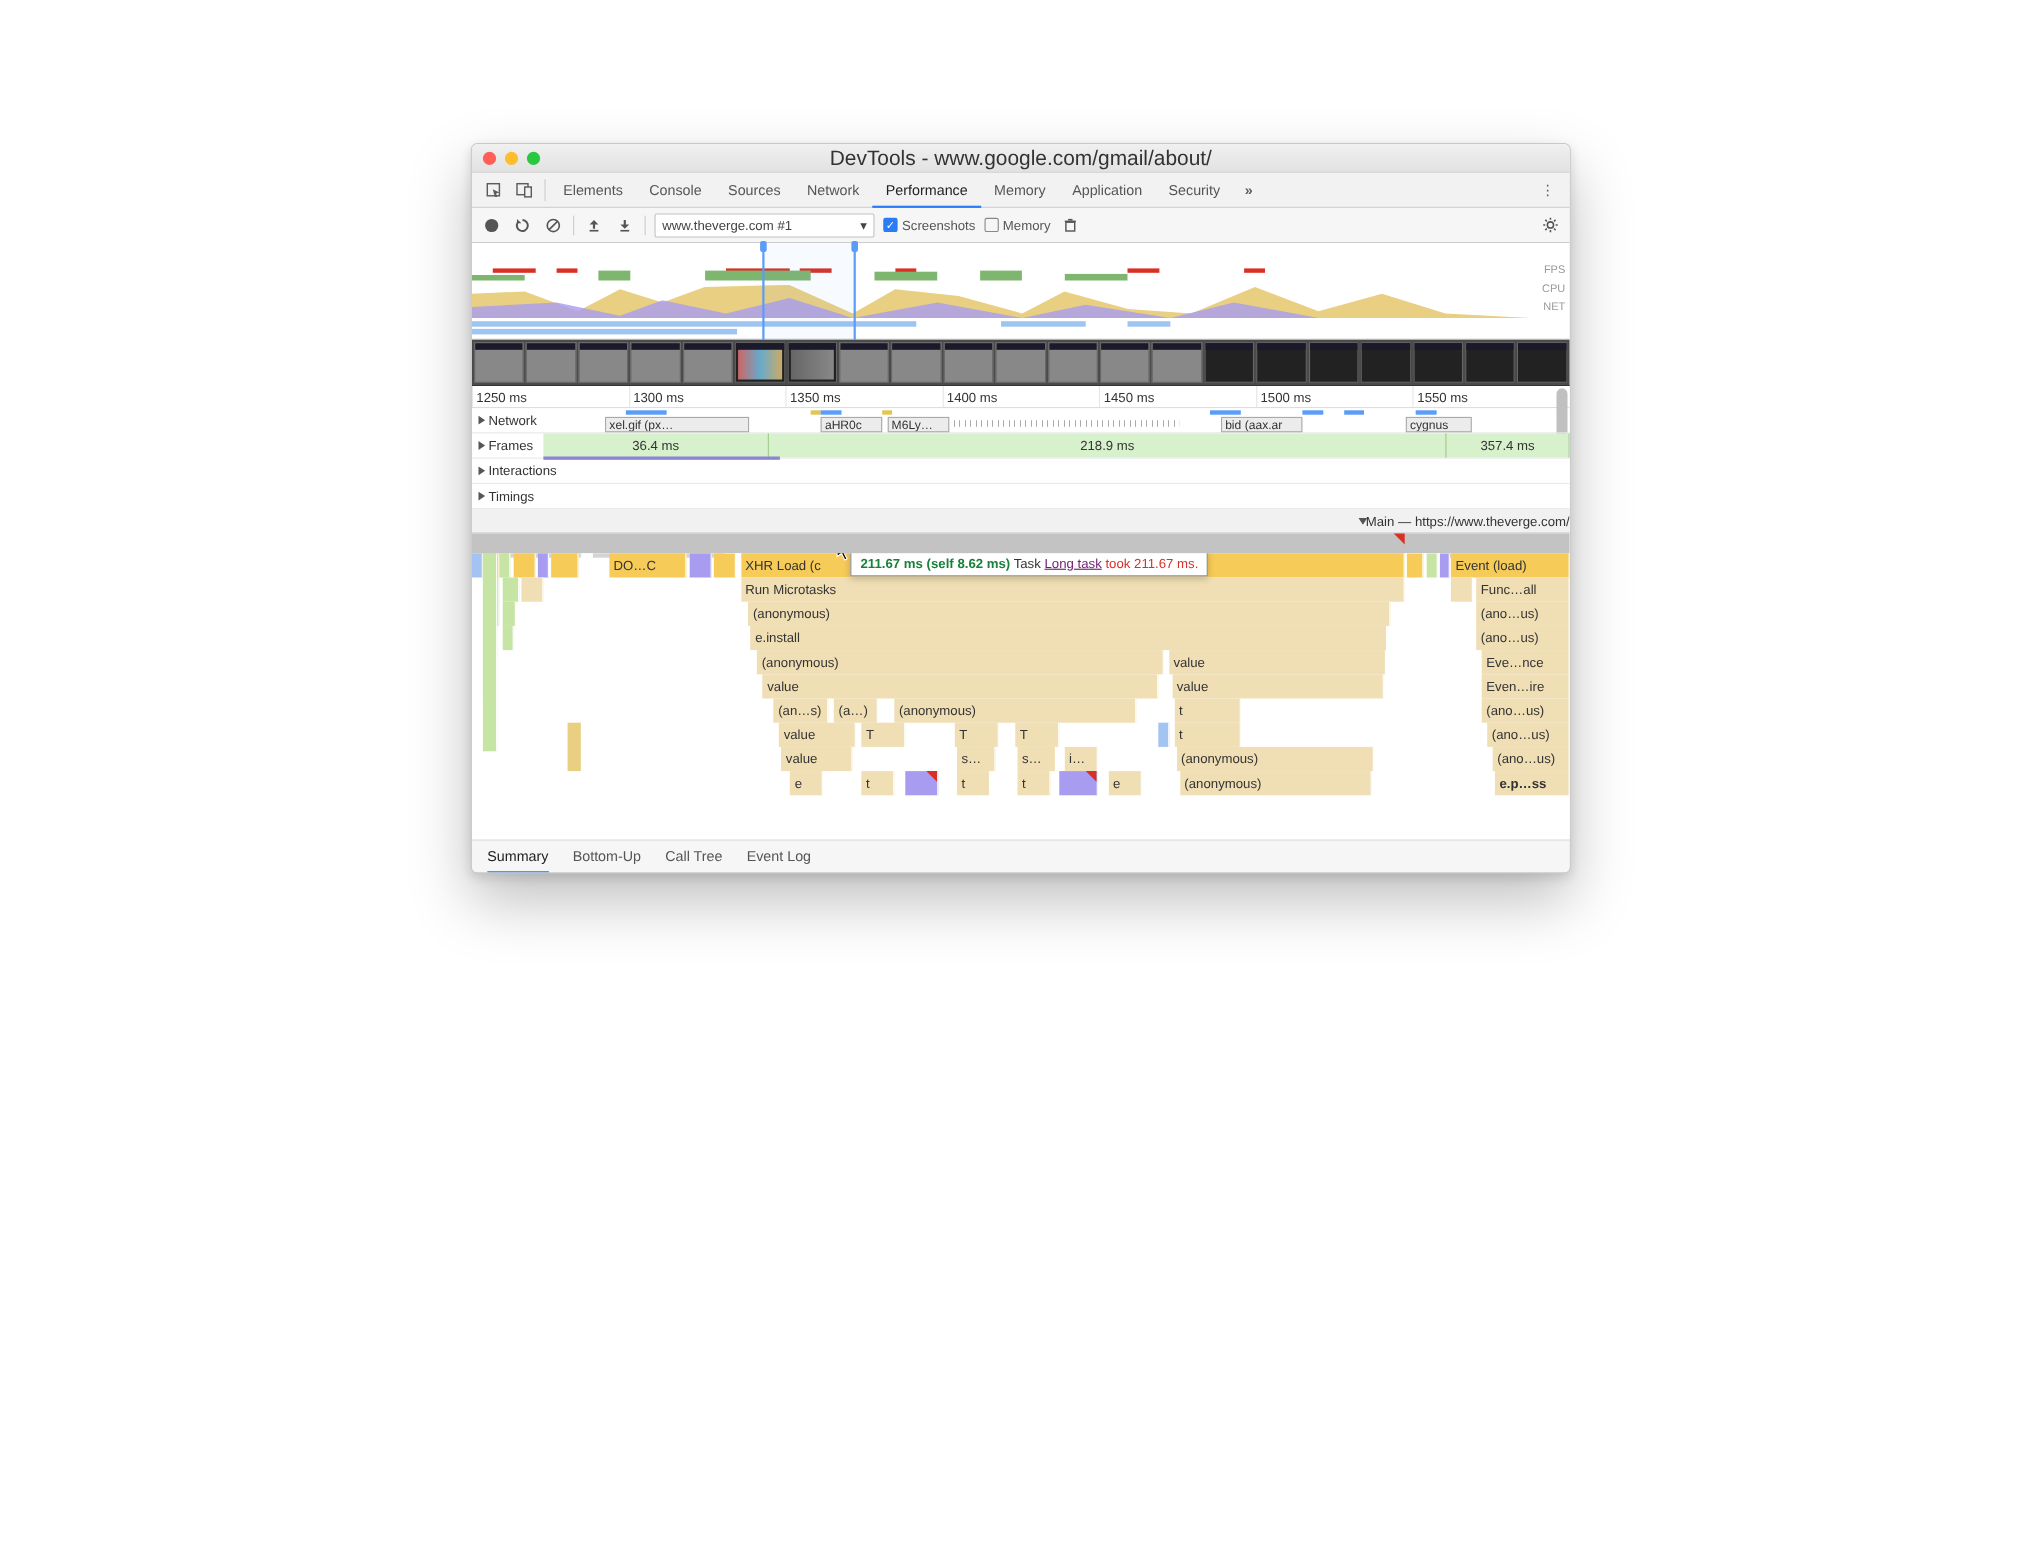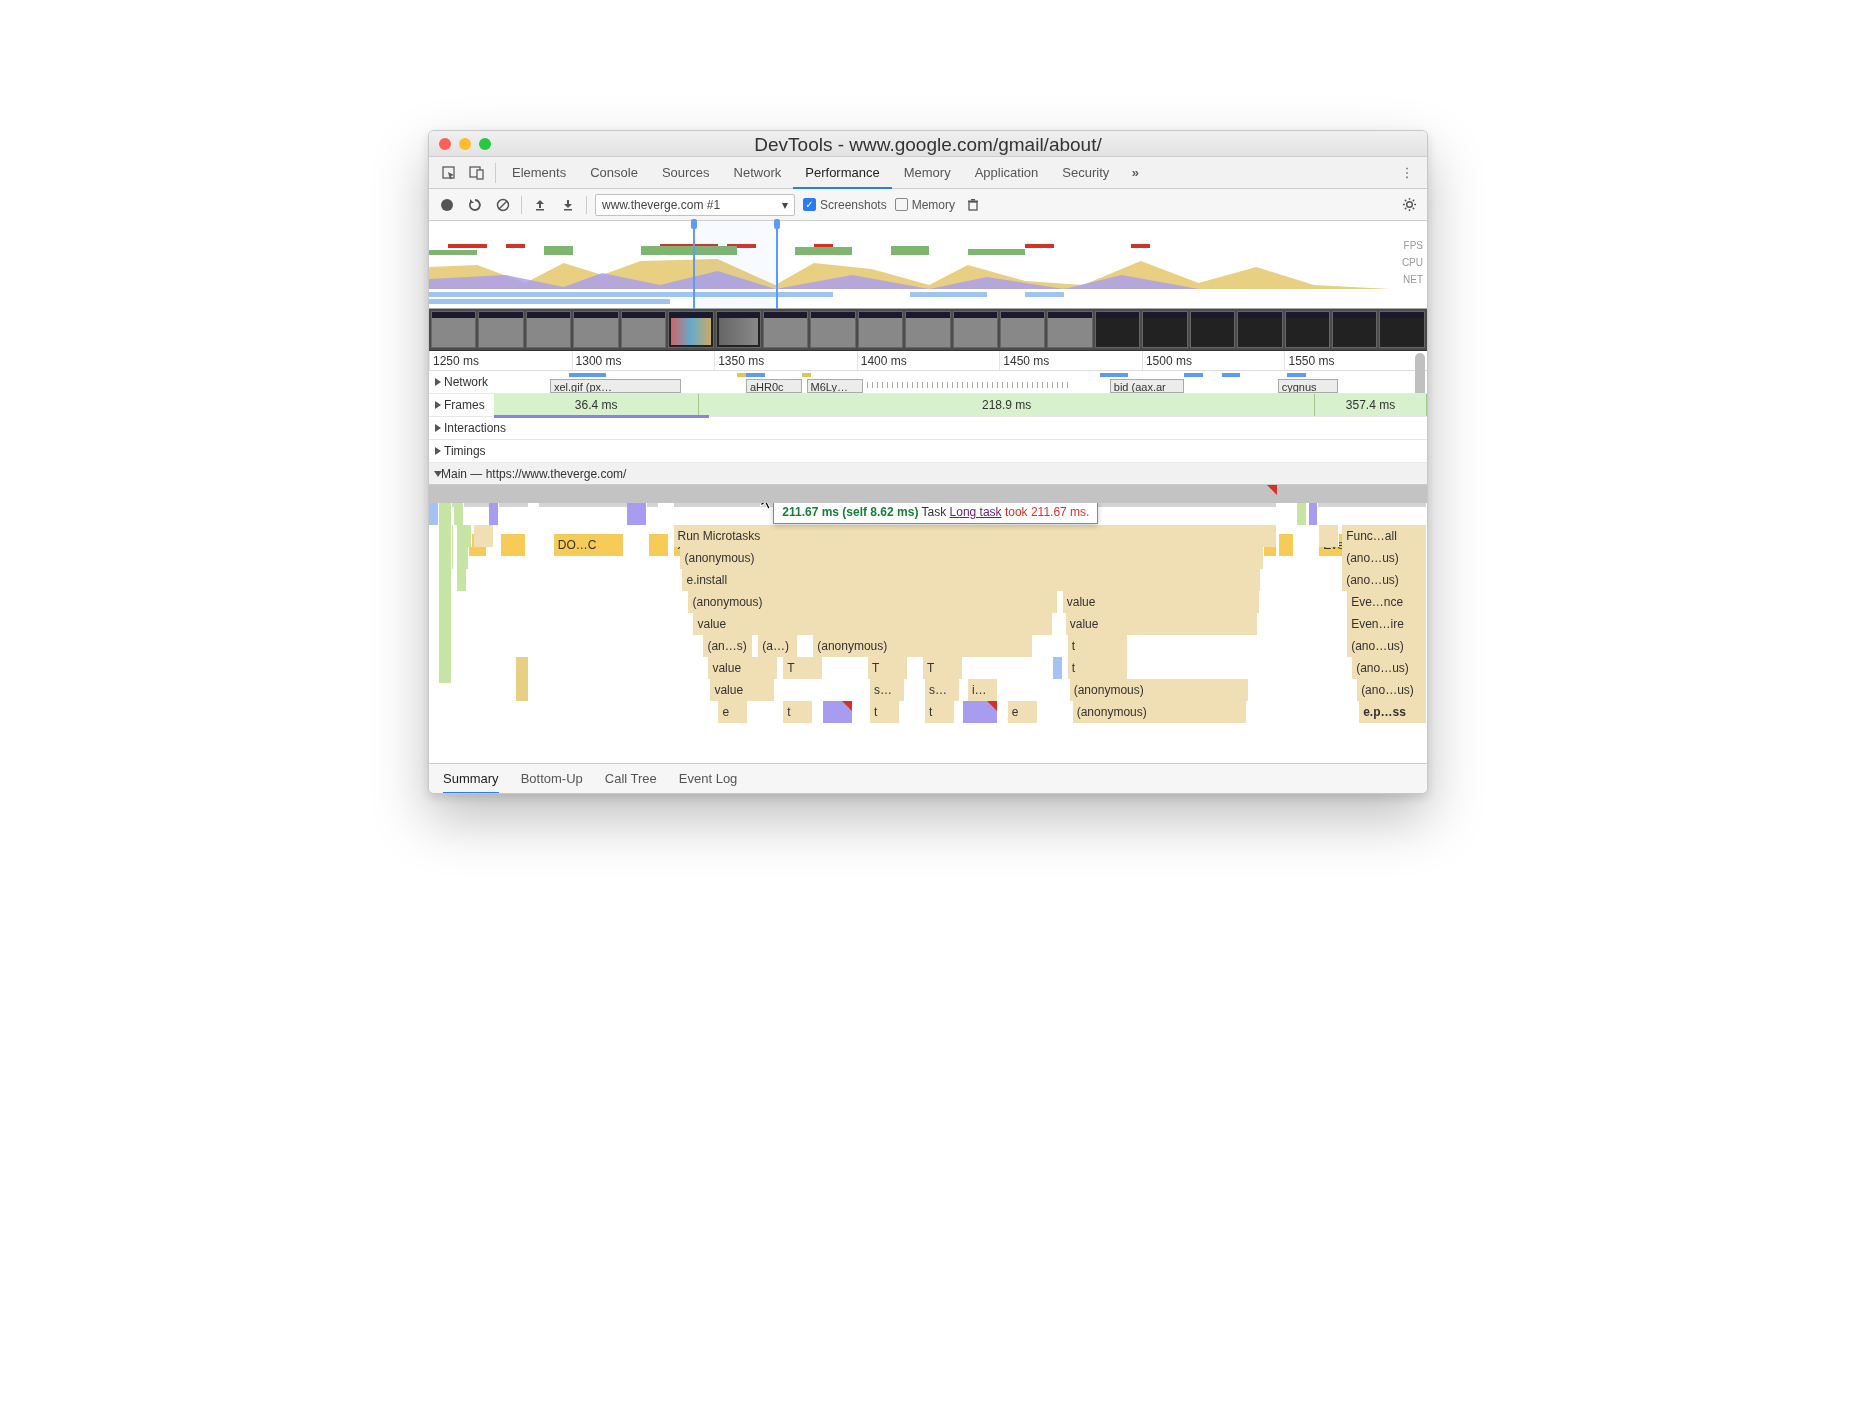--- a/index.html
+++ b/index.html
@@ -53,27 +53,27 @@
   .tri.down { transform: rotate(90deg); }
   .lane-body { flex:1; position:relative; height:22px; }
   .net-marks { position:absolute; inset:0; }
   .net-mark { position:absolute; top:2px; height:4px; background:#5a9cf8; }
   .net-mark.y { background:#e2c552; }
   .net-box { position:absolute; top:8px; height:14px; line-height:14px; background:#ececec; border:1px solid #aaa; font-size:11px; color:#333; padding:0 3px; overflow:hidden; white-space:nowrap; }
   .frame-lane .lane-body { background:#d8f1cd; }
   .frame-seg { position:absolute; top:0; bottom:0; border-right:1px solid #9fc98a; display:flex; align-items:center; justify-content:center; color:#333; font-size:12px; }
   .purple-bar { position:absolute; bottom:-2px; height:3px; background:#8a84d6; }
   
-  .main-header { height:22px; background:#f1f1f1; border-bottom:1px solid #ccc; display:flex; align-items:center; gap:0; padding-left:6px; font-size:12px; color:#333; }
+  .main-header { height:22px; background:#f1f1f1; border-bottom:1px solid #ccc; display:flex; align-items:center; gap:0; padding-left:6px; font-size:12px; color:#333;justify-content:flex-end; }
   .main-gray { height:18px; background:#c3c3c3; position:relative; }
   .red-tri { position:absolute; width:0;height:0;border-top:10px solid #d93025;border-left:10px solid transparent; }
   .flame { background:#fff; position:relative; height:260px; overflow:hidden; font-size:12px; }
   .flame-row { position:absolute; left:0; right:0; height:22px; }
   .fcell { position:absolute; height:22px; line-height:22px; padding:0 4px; overflow:hidden; white-space:nowrap; border-right:1px solid #fff; color:#333; font-size:12px; }
-  .c-yellow { background:#f6cb58;margin-top:31px; }
+  .c-yellow { background:#f6cb58; }
   .c-tan { background:#f0dfb5; }
   .c-green { background:#c6e4a4; }
   .c-purple { background:#a79cf0; }
   .c-blue { background:#a3c4f3; }
   .c-gray { background:#d4d4d4; }
   .tooltip { position:absolute; background:#fff; border:1px solid #888; padding:4px 8px; font-size:12px; color:#333; white-space:nowrap; box-shadow:0 2px 6px rgba(0,0,0,0.2); z-index:20; }
   .tt-green { color:#188038; font-weight:600; }
   .tt-link { color:#701a75; text-decoration:underline; }
   .tt-red { color:#d93025; }
   

